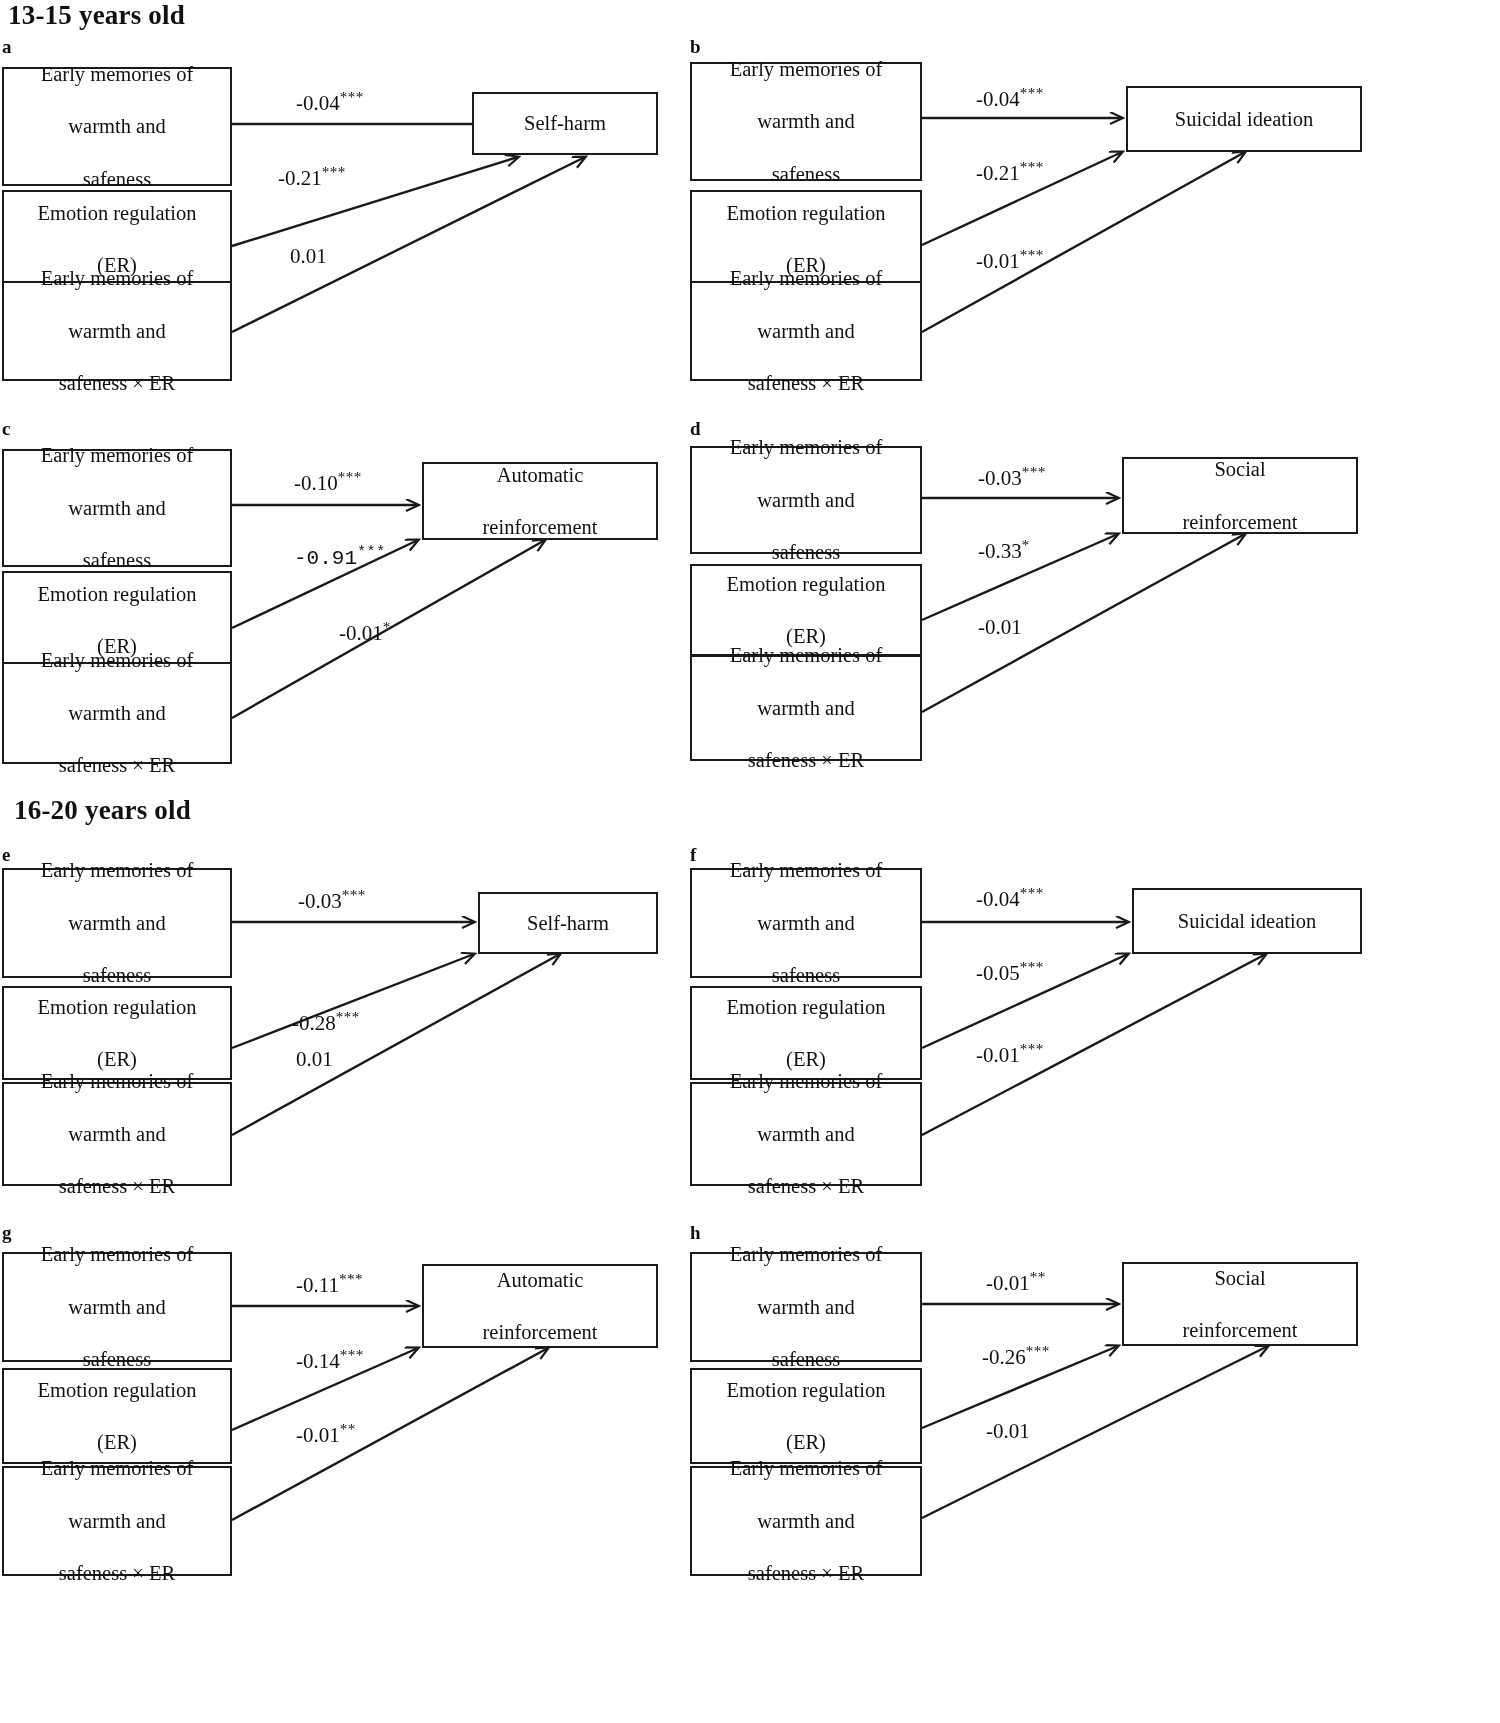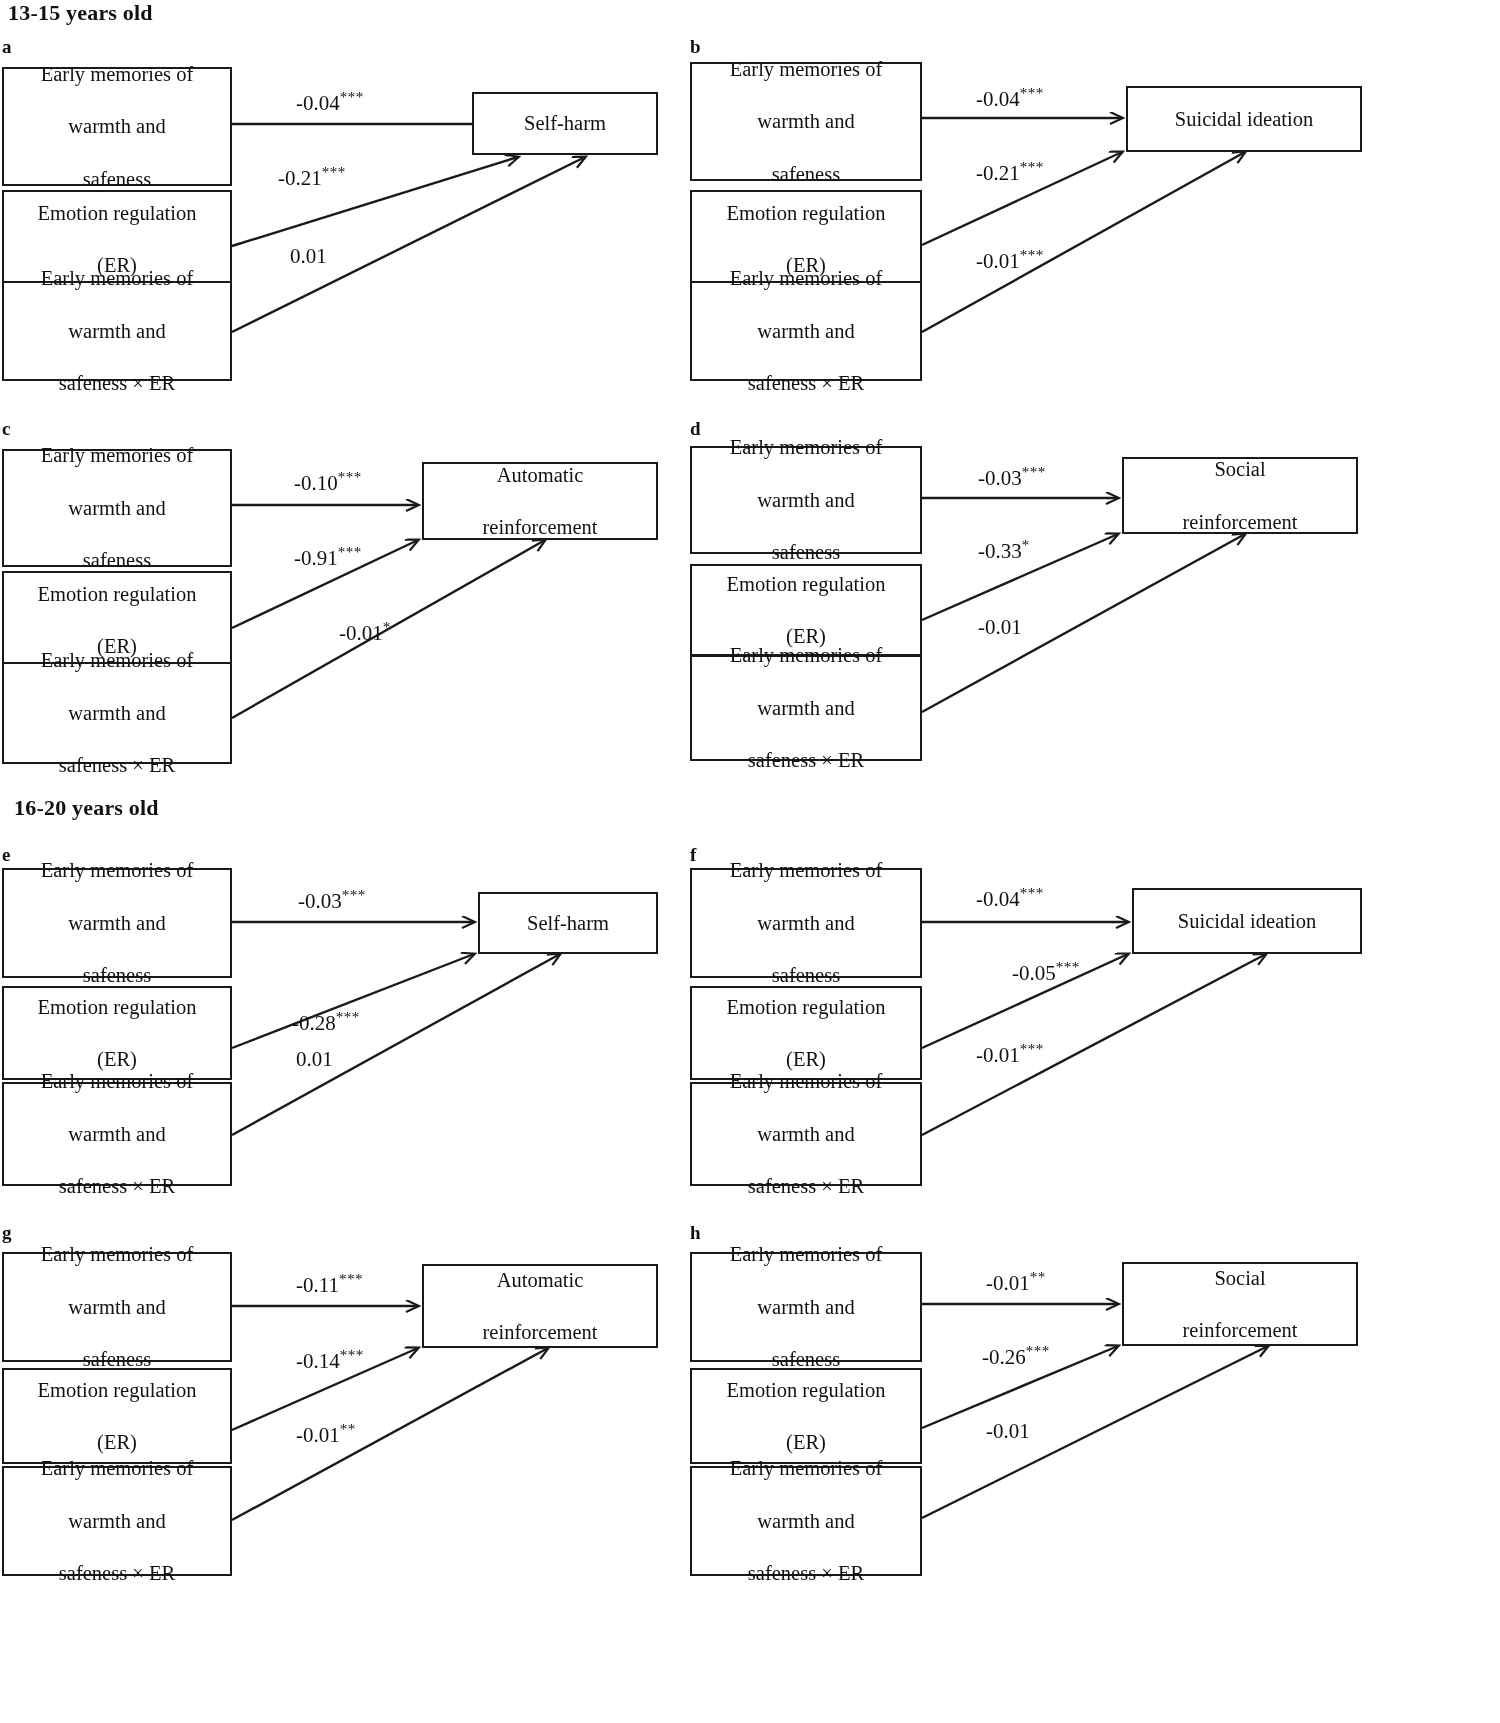--- a/index.html
+++ b/index.html
@@ -2,21 +2,21 @@
 <html><head>
 <meta charset="utf-8">
 <style>
   html,body{margin:0;padding:0;background:#fff;}
   body{
     width:1500px;height:1723px;position:relative;overflow:hidden;
     font-family:"Liberation Serif","DejaVu Serif",serif;
     color:#111;
   }
   .group-title{
-    position:absolute;font-weight:bold;font-size:22px;letter-spacing:.2px;
+    position:absolute;font-weight:bold;font-size:27px;letter-spacing:.2px;
     color:#111;white-space:nowrap;
   }
   .panel-letter{
     position:absolute;font-weight:bold;font-size:19px;color:#111;
   }
   .pbox{
     position:absolute;box-sizing:border-box;background:#fff;
     border:2.5px solid #1a1a1a;
     display:flex;align-items:center;justify-content:center;text-align:center;
     font-size:20.5px;line-height:1.28;color:#111;
@@ -134,21 +134,21 @@
 <div class="pbox" style="left:2px;top:662px;width:230px;height:102px;">
   <span><span>Early memories of</span><br>
         <span>warmth and</span><br>
         <span>safeness × ER</span></span>
 </div>
 <div class="pbox" style="left:422px;top:462px;width:236px;height:78px;">
   <span><span>Automatic</span><br>
         <span>reinforcement</span></span>
 </div>
 <div class="coef" style="left:294px;top:470px;"><span>-0.10</span><sup>***</sup></div>
-<div class="coef" style="left:294px;top:545px;"><span>-0.91</span><sup>***</sup></div>
+<div class="coef" style="left:294px;top:545px;font-family:Liberation Mono, monospace;"><span>-0.91</span><sup>***</sup></div>
 <div class="coef" style="left:294px;top:620px;margin-left:45px;"><span>-0.01</span><sup>*</sup></div>
 
 <div class="panel-letter" style="left:690px;top:418px;">d</div>
 <div class="pbox" style="left:690px;top:446px;width:232px;height:108px;">
   <span><span>Early memories of</span><br>
         <span>warmth and</span><br>
         <span>safeness</span></span>
 </div>
 <div class="pbox" style="left:690px;top:564px;width:232px;height:92px;">
   <span><span>Emotion regulation</span><br>
@@ -201,21 +201,21 @@
 </div>
 <div class="pbox" style="left:690px;top:1082px;width:232px;height:104px;">
   <span><span>Early memories of</span><br>
         <span>warmth and</span><br>
         <span>safeness × ER</span></span>
 </div>
 <div class="pbox" style="left:1132px;top:888px;width:230px;height:66px;">
   <span>Suicidal ideation</span>
 </div>
 <div class="coef" style="left:976px;top:886px;"><span>-0.04</span><sup>***</sup></div>
-<div class="coef" style="left:976px;top:960px;margin-left:36px;"><span>-0.05</span><sup>***</sup></div>
+<div class="coef" style="left:976px;top:960px;"><span>-0.05</span><sup>***</sup></div>
 <div class="coef" style="left:976px;top:1042px;"><span>-0.01</span><sup>***</sup></div>
 
 <div class="panel-letter" style="left:2px;top:1222px;">g</div>
 <div class="pbox" style="left:2px;top:1252px;width:230px;height:110px;">
   <span><span>Early memories of</span><br>
         <span>warmth and</span><br>
         <span>safeness</span></span>
 </div>
 <div class="pbox" style="left:2px;top:1368px;width:230px;height:96px;">
   <span><span>Emotion regulation</span><br>

